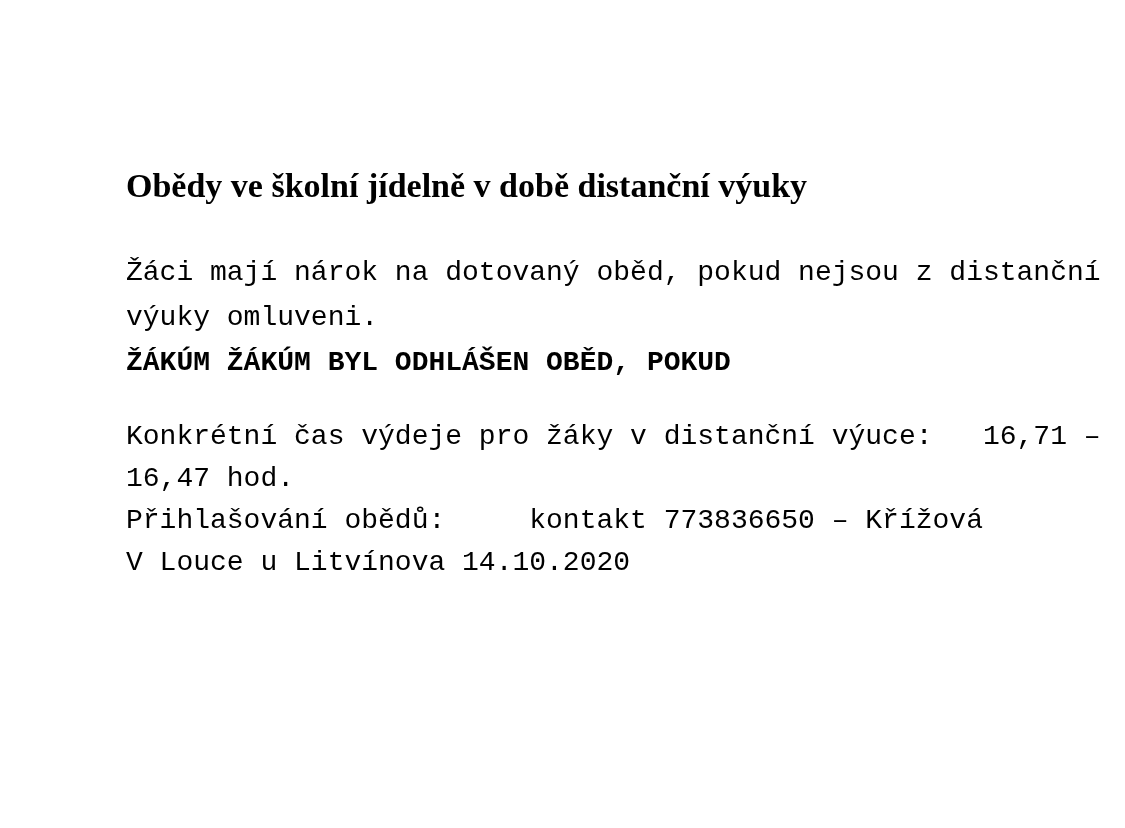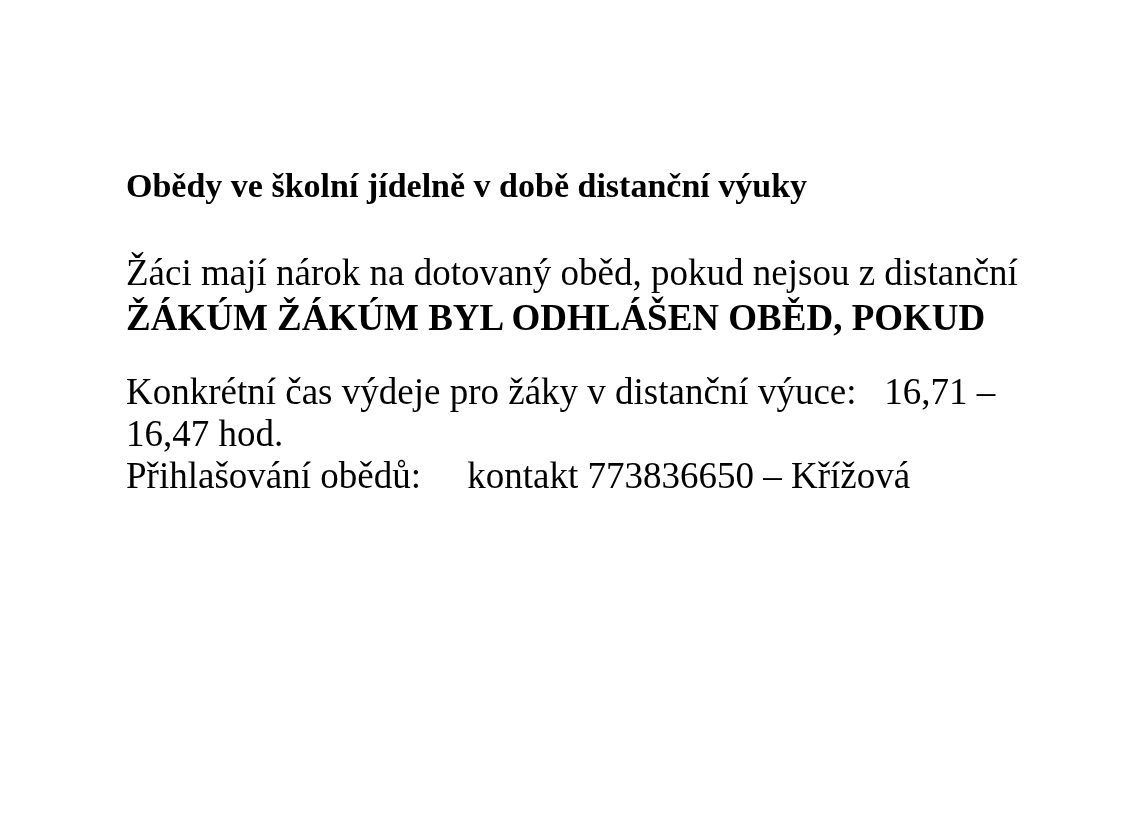--- a/index.html
+++ b/index.html
@@ -18,22 +18,23 @@
     box-sizing: border-box;
     width: 921px;
     height: 828px;
     padding-top: 119px;
     padding-left: 126px;
     padding-right: 60px;
     margin-top: 44px;
   }
   .doc-line {
     white-space: pre;        
-    font-size: 37px;
+    font-size: 28px;
     line-height: 45px;
+    font-family: Liberation Mono, monospace;
   }
   .doc-title {
     font-size: 34px;
     line-height: 45px;
     font-weight: bold;
     white-space: pre;
   }
   .bold-line {
     font-weight: bold;
   }
@@ -50,24 +51,26 @@
 <body>
 
 <div class="document-page">
 
   <div class="doc-title">Obědy ve školní jídelně v době distanční výuky</div>
 
   <div class="gap-1"></div>
 
   <div class="upper-block">
     <div class="doc-line">Žáci mají nárok na dotovaný oběd, pokud nejsou z distanční</div>
+    <div class="doc-line">výuky omluveni.</div>
     <div class="doc-line bold-line">ŽÁKÚM ŽÁKÚM BYL ODHLÁŠEN OBĚD, POKUD</div>
   </div>
 
   <div class="gap-2"></div>
 
   <div class="lower-block">
     <div class="doc-line">Konkrétní čas výdeje pro žáky v distanční výuce:   16,71 –</div>
     <div class="doc-line">16,47 hod.</div>
     <div class="doc-line">Přihlašování obědů:     kontakt 773836650 – Křížová</div>
+    <div class="doc-line">V Louce u Litvínova 14.10.2020</div>
   </div>
 
 </div>
 
 </body></html>

